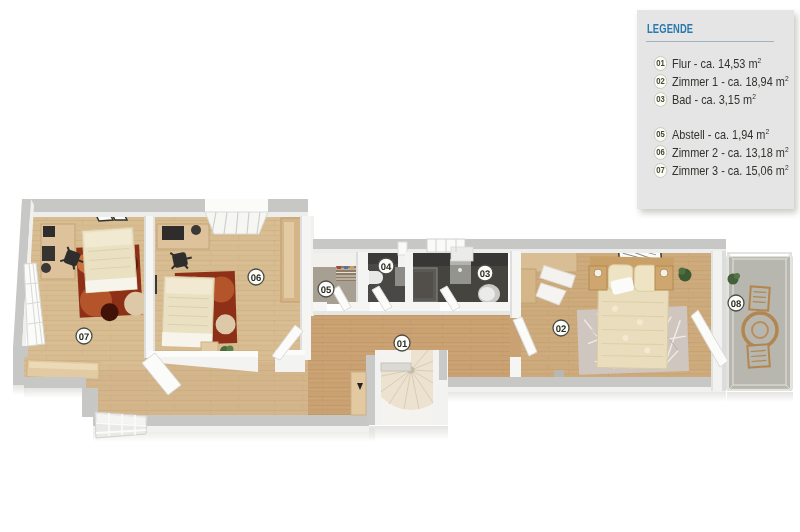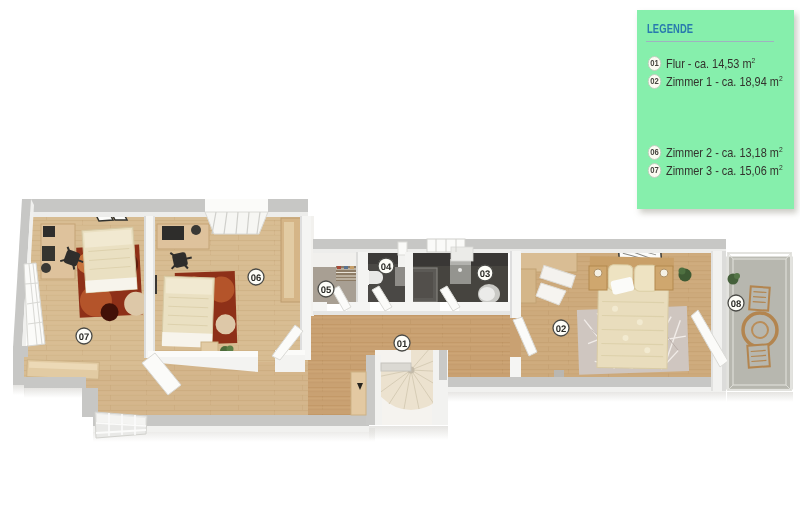--- a/index.html
+++ b/index.html
@@ -1,20 +1,20 @@
 <!DOCTYPE html>
 <html><head>
 <meta charset="utf-8">
 <style>
 html,body{margin:0;padding:0;background:#ffffff;-webkit-font-smoothing:antialiased;}*{-webkit-font-smoothing:antialiased;}
 #stage{position:relative;width:800px;height:532px;background:#ffffff;overflow:hidden;font-family:"Liberation Sans",sans-serif;}
-#legend{position:absolute;left:637px;top:10px;width:157px;height:199px;background:#86efac;box-shadow:3px 4px 6px rgba(110,105,88,0.35);}
+#legend{position:absolute;left:637px;top:10px;width:157px;height:199px;background:#e5e5e5;box-shadow:3px 4px 6px rgba(110,105,88,0.35);}
 #legend .t{position:absolute;left:10px;top:11px;font-size:13px;font-weight:bold;color:#2879ae;transform:scaleX(0.72);transform-origin:left center;letter-spacing:0.2px;white-space:nowrap;}
 #legend .ul{position:absolute;left:9px;top:31px;width:128px;height:1px;background:#9fb2c0;}
-.li{position:absolute;left:10px;white-space:nowrap;}
+.li{position:absolute;left:16px;white-space:nowrap;}
 .li .b{display:inline-block;width:13px;height:13px;border-radius:50%;background:#fbfbf2;border:1px solid #c0cbbd;color:#45443e;font-size:8.5px;font-weight:bold;line-height:13px;text-align:center;vertical-align:middle;transform:scaleX(0.9);}
 .li .x{display:inline-block;margin-left:4px;font-size:13px;color:#33322d;transform:scaleX(0.84);transform-origin:left center;vertical-align:middle;}
 .li sup{font-size:8px;}
 </style>
 </head>
 <body>
 <div id="stage">
 <svg width="800" height="532" viewBox="0 0 800 532" xmlns="http://www.w3.org/2000/svg">
 <defs>
 <pattern id="wA" width="64" height="10" patternUnits="userSpaceOnUse">
@@ -359,16 +359,18 @@
           <text x="736" y="306.5">08</text>
         </g>
 </g>
 </svg>
 
 <div id="legend">
   <div class="t">LEGENDE</div>
   <div class="ul"></div>
   <div class="li" style="top:44px"><span class="b">01</span><span class="x">Flur - ca. 14,53 m<sup>2</sup></span></div>
   <div class="li" style="top:62px"><span class="b">02</span><span class="x">Zimmer 1 - ca. 18,94 m<sup>2</sup></span></div>
+  <div class="li" style="top:80px"><span class="b">03</span><span class="x">Bad - ca. 3,15 m<sup>2</sup></span></div>
+  <div class="li" style="top:115px"><span class="b">05</span><span class="x">Abstell - ca. 1,94 m<sup>2</sup></span></div>
   <div class="li" style="top:133px"><span class="b">06</span><span class="x">Zimmer 2 - ca. 13,18 m<sup>2</sup></span></div>
   <div class="li" style="top:151px"><span class="b">07</span><span class="x">Zimmer 3 - ca. 15,06 m<sup>2</sup></span></div>
 </div>
 </div>
 
 </body></html>

